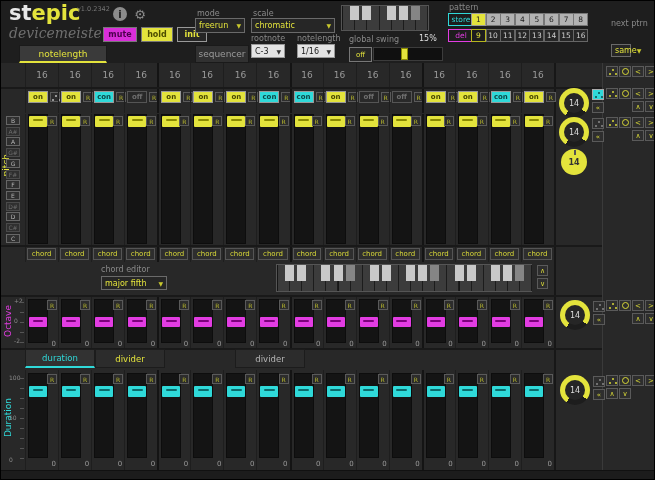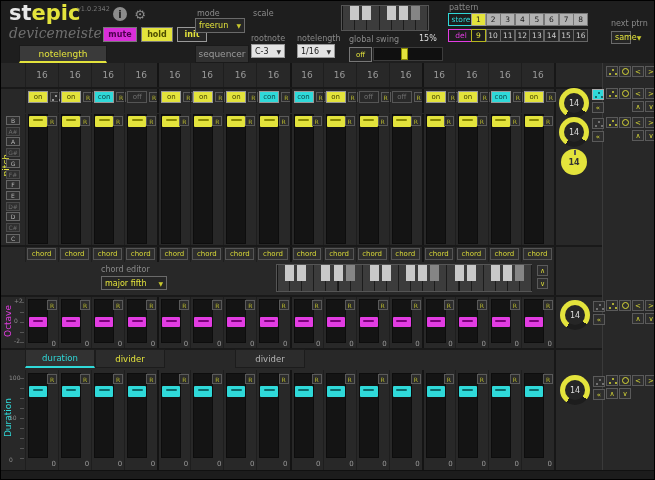--- a/index.html
+++ b/index.html
@@ -49,21 +49,21 @@
   #btn-del{border:1px solid #e23ce2;color:#e23ce2;}
   
   #main{position:absolute;left:0;top:62px;width:655px;height:408px;background:#282828;}
   .cols{position:absolute;left:24px;width:529px;display:grid;grid-template-columns:repeat(16,1fr);}
   .cell{position:relative;border-left:1px solid #1e1e1e;box-sizing:border-box;}
   .cell.g4{border-left:2px solid #141414;}
   .rowdiv{position:absolute;left:0;width:601px;height:2px;background:#191919;}
   #vdiv1{position:absolute;left:553px;top:0;width:2px;height:408px;background:#171717;}
   #vdiv2{position:absolute;left:601px;top:0;width:1px;height:408px;background:#3a3a3a;}
   .headcell{color:#9a9a9a;font-size:9px;display:flex;align-items:center;justify-content:center;height:24px;}
-  .gatebtn{position:absolute;left:2px;top:2px;width:20px;height:12px;font-size:7px;font-weight:normal;
+  .gatebtn{position:absolute;left:2px;top:2px;width:20px;height:12px;font-size:7px;font-weight:bold;
       display:flex;align-items:center;justify-content:center;border:1px solid #555;box-sizing:border-box;}
   .gatebtn.on{background:#e3e33c;color:#454500;border-color:#999;}
   .gatebtn.con{background:#2fd9d9;color:#0b4747;border-color:#999;}
   .gatebtn.off{background:#292929;color:#6f6f6f;}
   .rbtn{position:absolute;width:10px;height:10px;background:#2c2c2c;border:1px solid #5a5a5a;color:#b9b92c;
       font-size:6px;display:flex;align-items:center;justify-content:center;box-sizing:border-box;}
   .track{position:absolute;background:#141414;border:1px solid #0d0d0d;box-sizing:border-box;}
   .handle{position:absolute;left:0;width:100%;border-radius:1px;}
   .handle i{display:block;margin:3px auto 0;width:60%;height:2px;border-radius:1px;}
   .fval{position:absolute;right:2px;bottom:0px;font-size:7px;color:#999;}
@@ -115,20 +115,24 @@
 
     <div class="tab active" style="left:18px;width:88px;">notelength</div>
     <div class="tab" style="left:194px;width:54px;">sequencer</div>
 
     <div class="lbl abs" style="left:196px;top:8px;">mode</div>
     <div class="dd" style="left:194px;top:17px;width:50px;">
       <span>freerun</span>
         <span class="car">▼</span>
     </div>
     <div class="lbl abs" style="left:252px;top:8px;">scale</div>
+    <div class="dd" style="left:250px;top:17px;width:84px;">
+      <span>chromatic</span>
+        <span class="car">▼</span>
+    </div>
     <div class="lbl abs" style="left:250px;top:33px;">rootnote</div>
     <div class="dd white" style="left:250px;top:43px;width:34px;">
       <span>C-3</span>
         <span class="car">▼</span>
     </div>
     <div class="lbl abs" style="left:296px;top:33px;">notelength</div>
     <div class="dd white" style="left:296px;top:43px;width:38px;">
       <span>1/16</span>
         <span class="car">▼</span>
     </div>
@@ -172,21 +176,21 @@
         <div class="patbtn num2 active2" style="left:470px;top:28px;">9</div>
         <div class="patbtn num2" style="left:484.6px;top:28px;">10</div>
         <div class="patbtn num2" style="left:499.2px;top:28px;">11</div>
         <div class="patbtn num2" style="left:513.8px;top:28px;">12</div>
         <div class="patbtn num2" style="left:528.4px;top:28px;">13</div>
         <div class="patbtn num2" style="left:543px;top:28px;">14</div>
         <div class="patbtn num2" style="left:557.6px;top:28px;">15</div>
         <div class="patbtn num2" style="left:572.2px;top:28px;">16</div>
       </div>
     <div class="lbl abs" style="left:610px;top:18px;">next ptrn</div>
-    <div class="dd" style="left:610px;top:30px;width:20px;height:13px;">
+    <div class="dd" style="left:610px;top:43px;width:20px;height:13px;">
       <span>same</span>
         <span class="car">▼</span>
     </div>
   </div>
 
   <div id="main">
     <div id="vdiv1"></div>
     <div id="vdiv2"></div>
 
     <div id="colhead" class="cols" style="top:0;height:24px;">

